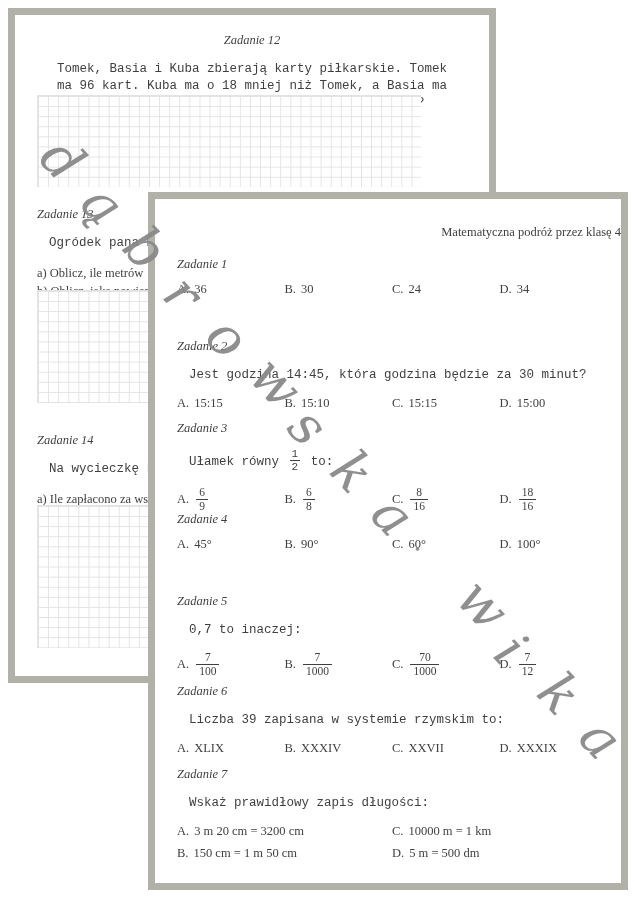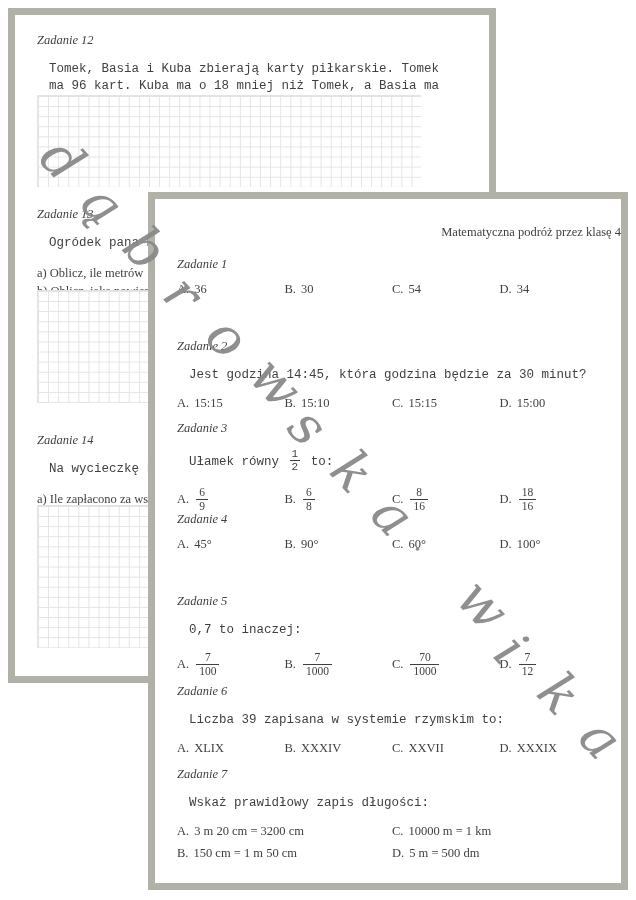--- a/index.html
+++ b/index.html
@@ -53,21 +53,21 @@
     font-family: Liberation Mono, monospace;
   }
   .subq {
     font-size: 12.5px;
     line-height: 1.45;
     margin: 0;
   }
 
   
   #back-page .block { position: absolute; left: 22px; }
-  #bp-t12 { top: 18px; width: 430px; }
+  #bp-t12 { top: 18px; width: 430px; text-align: center; }
   #bp-t13 { top: 192px; width: 430px; }
   #bp-t14 { top: 418px; width: 430px; }
 
   .grid-area {
     position: absolute;
     left: 22px;
     background-color: #ffffff;
     background-image:
       linear-gradient(to right, #e3e3e3 1px, transparent 1px),
       linear-gradient(to bottom, #e3e3e3 1px, transparent 1px);
@@ -192,21 +192,21 @@
         <div class="opt">
           <span class="opt-letter">A.</span>
           <span>36</span>
         </div>
         <div class="opt">
           <span class="opt-letter">B.</span>
           <span>30</span>
         </div>
         <div class="opt">
           <span class="opt-letter">C.</span>
-          <span>54</span>
+          <span>24</span>
         </div>
         <div class="opt">
           <span class="opt-letter">D.</span>
           <span>34</span>
         </div>
       </div>
     </div>
 
     <div class="task" style="top:140px">
       <p class="task-label">Zadanie 2</p>

